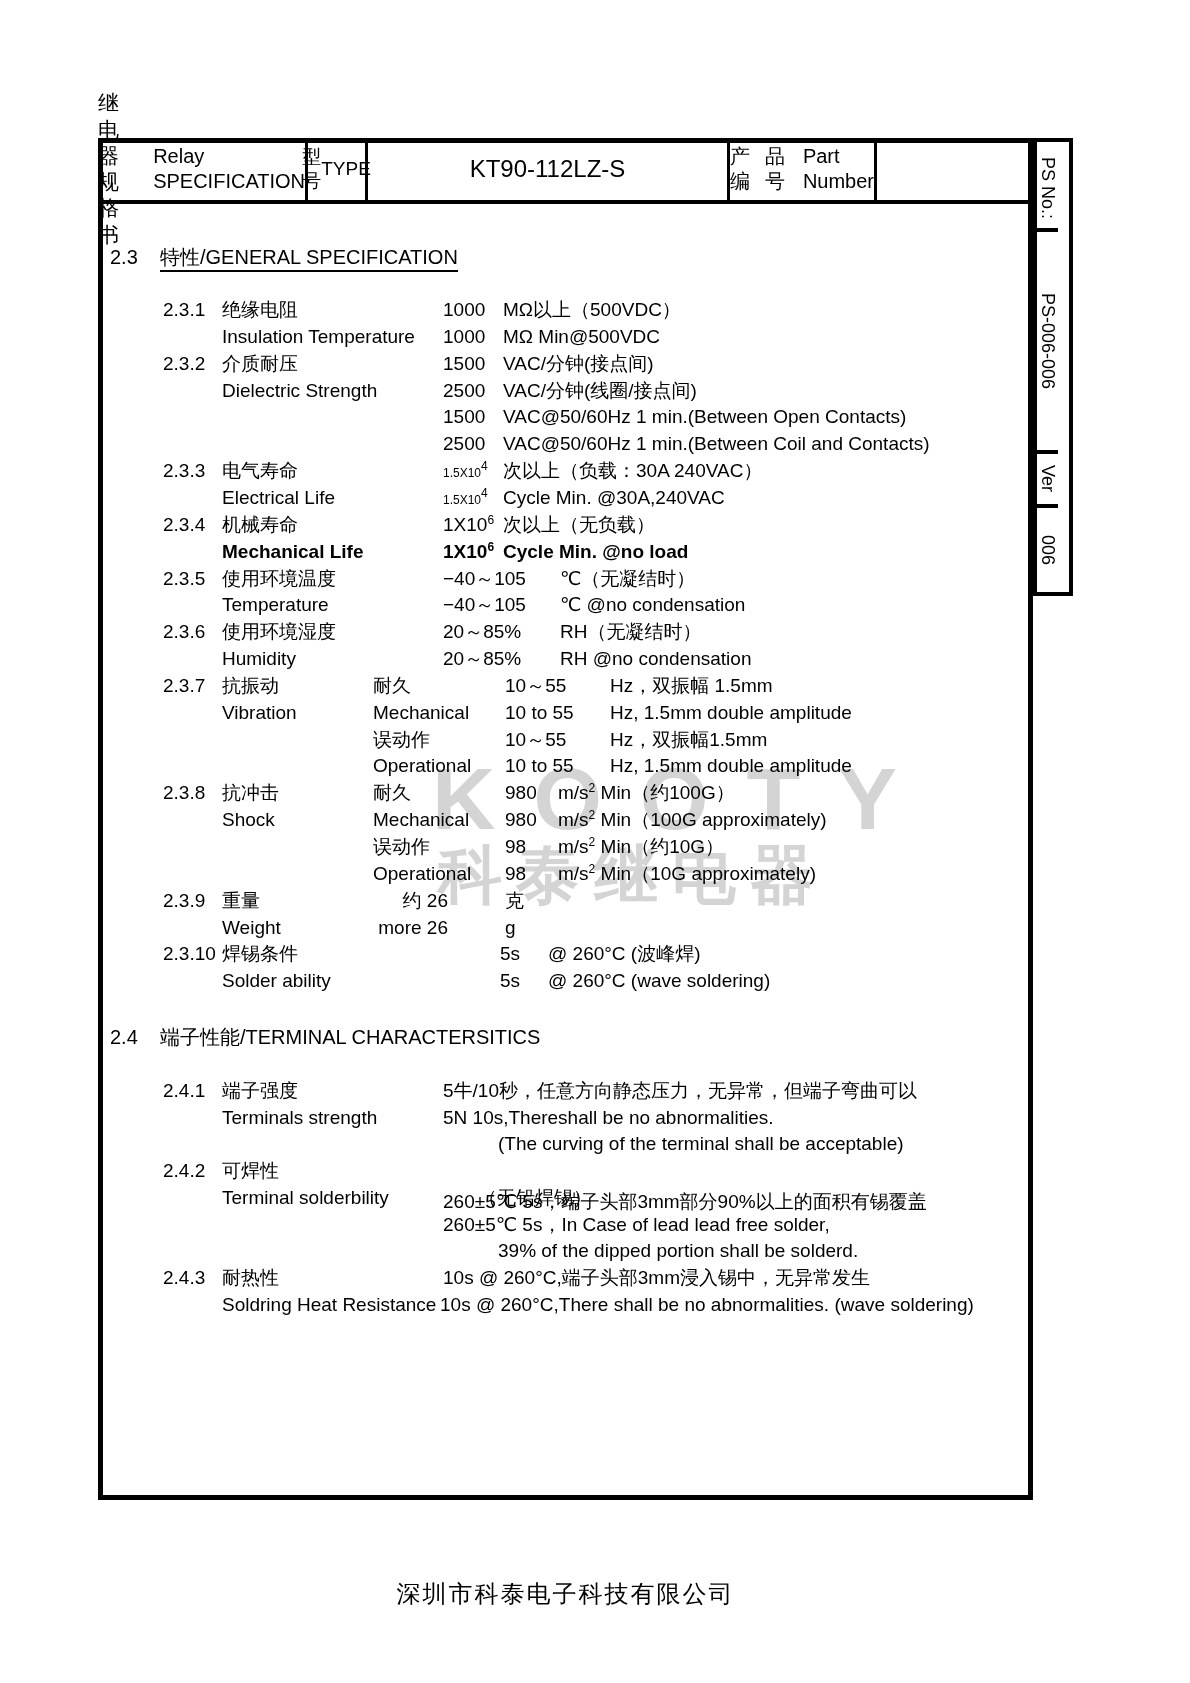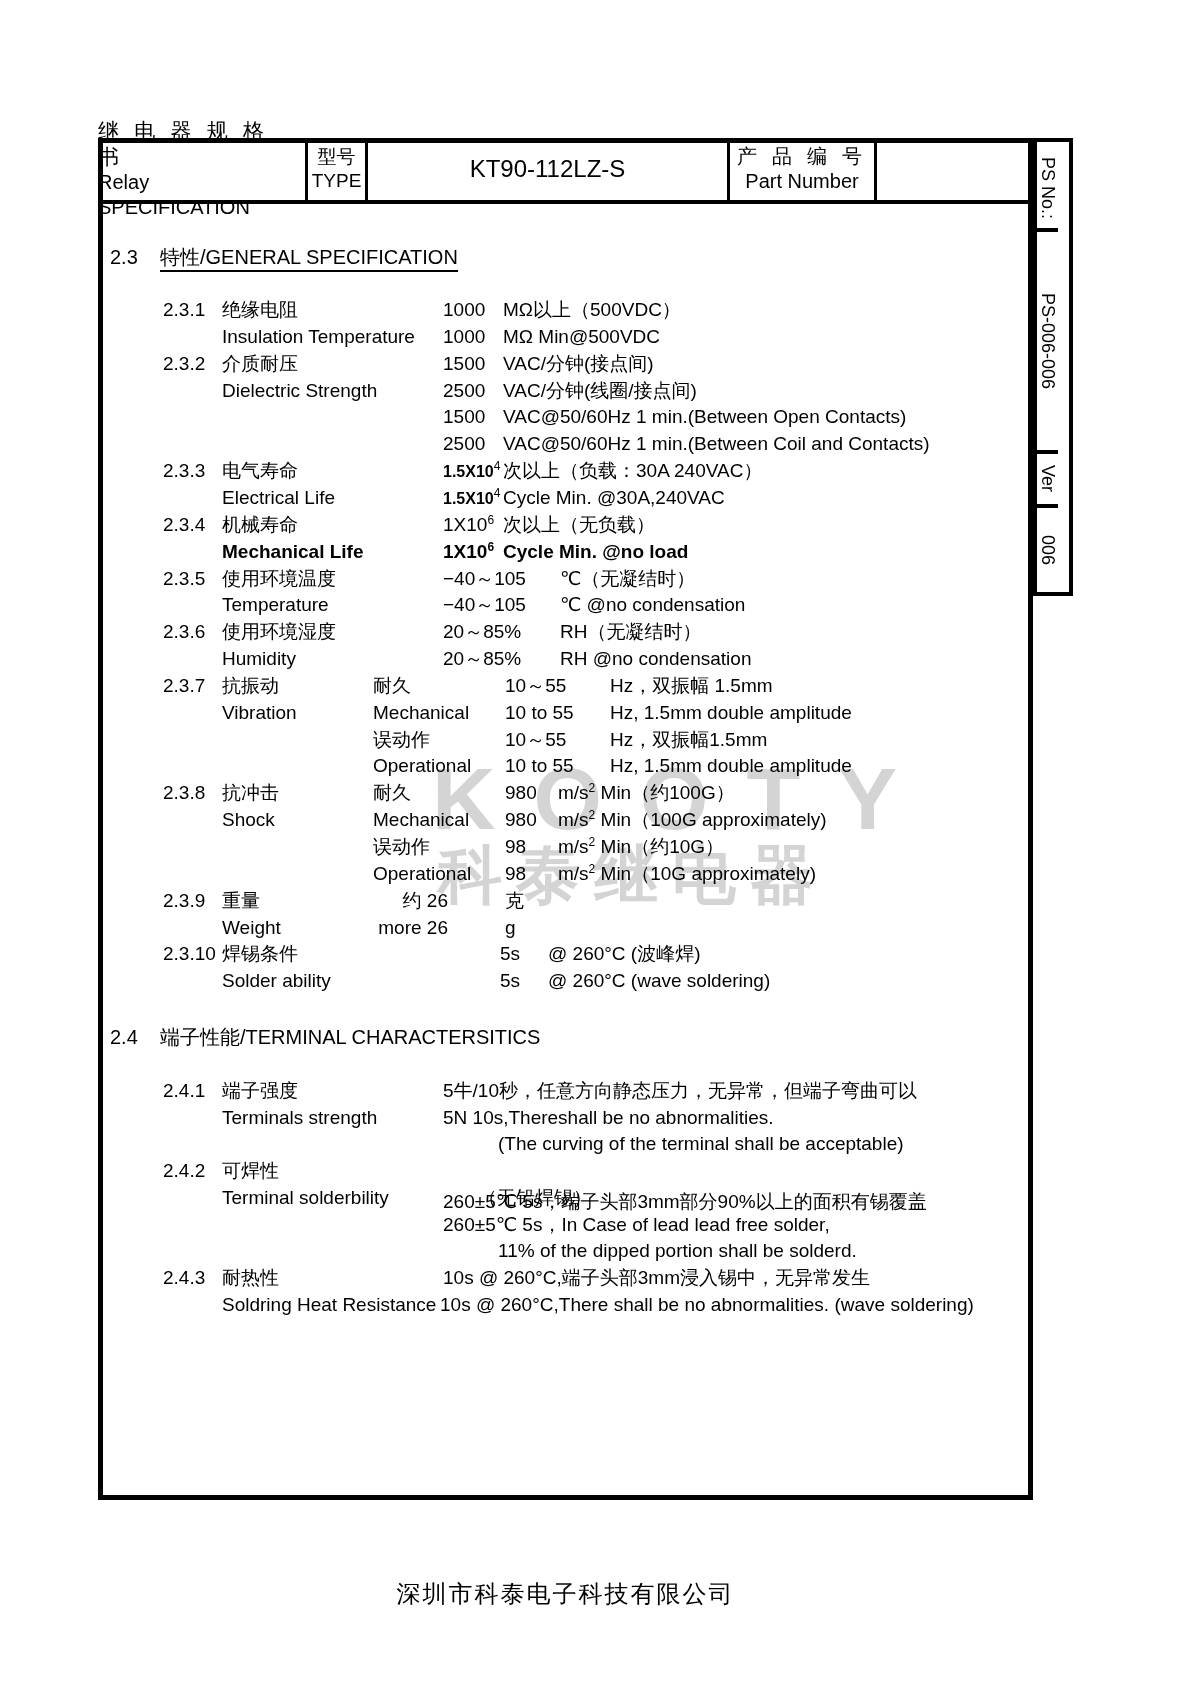--- a/index.html
+++ b/index.html
@@ -7,21 +7,21 @@
         font-family:"Liberation Sans","DejaVu Sans",sans-serif;color:#000;}
   .serif{font-family:"Liberation Serif","DejaVu Serif",serif;}
 
   
   .main-box{position:absolute;left:98px;top:138px;width:935px;height:1362px;
             border:5px solid #000;box-sizing:border-box;background:transparent;z-index:1;}
 
   
   .header-row{position:absolute;left:98px;top:138px;width:935px;height:66px;display:flex;
               border-bottom:4px solid #000;box-sizing:border-box;z-index:3;}
-  .hcell{box-sizing:border-box;display:flex;flex-direction:column;justify-content:center;
+  .hcell{box-sizing:border-box;display:flex;flex-direction:row;justify-content:center;
          align-items:center;line-height:1.25;}
   .hcell.b{border-right:3px solid #000;}
   .hc1{width:210px;} .hc2{width:60px;} .hc3{width:362px;} .hc4{width:147px;} .hc5{flex:1;}
   .hcn{font-size:21px;letter-spacing:5px;}
   .hen{font-size:20px;}
   .hsm{font-size:19px;}
   .model{font-size:24px;}
 
   
   .sidebar{position:absolute;left:1033px;top:138px;width:40px;border:4px solid #000;
@@ -38,21 +38,21 @@
   .sec-head{position:absolute;left:110px;font-size:20px;z-index:2;white-space:nowrap;}
   .sec-head .num{display:inline-block;min-width:50px;}
   .sec-head.ul .ttl{border-bottom:2px solid #000;padding-bottom:2px;}
 
   
   .row{position:absolute;left:98px;width:935px;height:27px;line-height:27px;
        font-size:19px;z-index:2;white-space:nowrap;}
   .c{position:absolute;top:0;}
   .valr{width:110px;text-align:right;}
   .sup{font-size:12px;position:relative;top:-7px;}
-  .small{font-size:16px;font-weight:bold;}
+  .small{font-size:12px;}
 
   
   .wm{position:absolute;z-index:0;color:#d4d4d4;font-weight:bold;white-space:nowrap;}
   .wm1{left:432px;top:748px;font-size:88px;letter-spacing:38px;}
   .wm2{left:438px;top:832px;font-size:64px;letter-spacing:14px;}
 
   
   .footer{position:absolute;left:98px;top:1578px;width:935px;text-align:center;
           font-size:24px;letter-spacing:2px;z-index:2;}
 </style>
@@ -263,21 +263,21 @@
         <span class="c" style="left: 345px; margin-top: 31px;">260±5℃ 5s，端子头部3mm部分90%以上的面积有锡覆盖</span>
       </div>
       <div class="row" style="top: 1183.8px;">
         <span class="c" style="left: 124px;">Terminal solderbility</span>
         <span class="c" style="left: 380px;">（无铅焊锡）</span>
       </div>
       <div class="row" style="top: 1210.5px;">
         <span class="c" style="left: 345px;">260±5℃ 5s，In Case of lead lead free solder,</span>
       </div>
       <div class="row" style="top: 1237.2px;">
-        <span class="c" style="left: 400px;">11% of the dipped portion shall be solderd.</span>
+        <span class="c" style="left: 400px;">39% of the dipped portion shall be solderd.</span>
       </div>
       <div class="row" style="top: 1263.9px;">
         <span class="c" style="left: 65px;">2.4.3</span>
         <span class="c" style="left: 124px;">耐热性</span>
         <span class="c" style="left: 345px;">10s @ 260°C,端子头部3mm浸入锡中，无异常发生</span>
       </div>
       <div class="row" style="top: 1290.6px;">
         <span class="c" style="left: 124px;">Soldring Heat Resistance</span>
         <span class="c" style="left: 342px;">10s @ 260°C,There shall be no abnormalities. (wave soldering)</span>
       </div>

